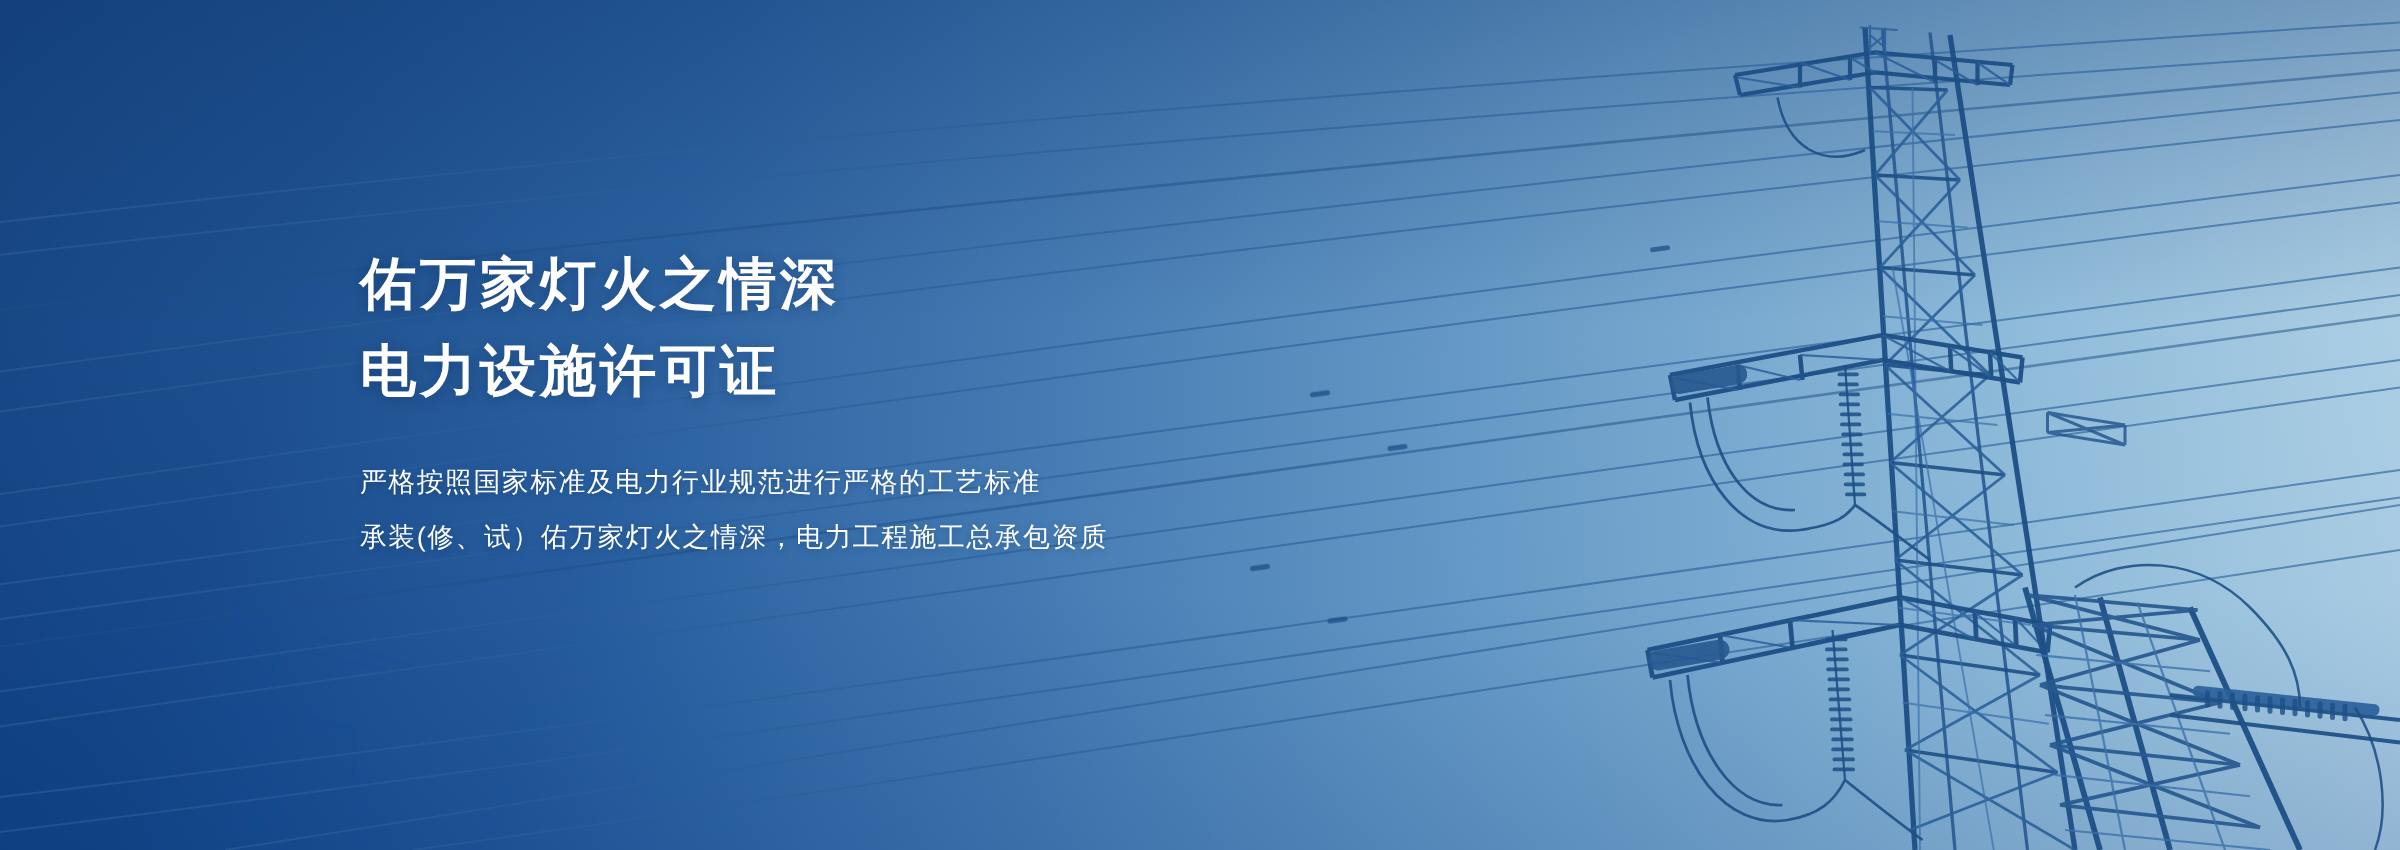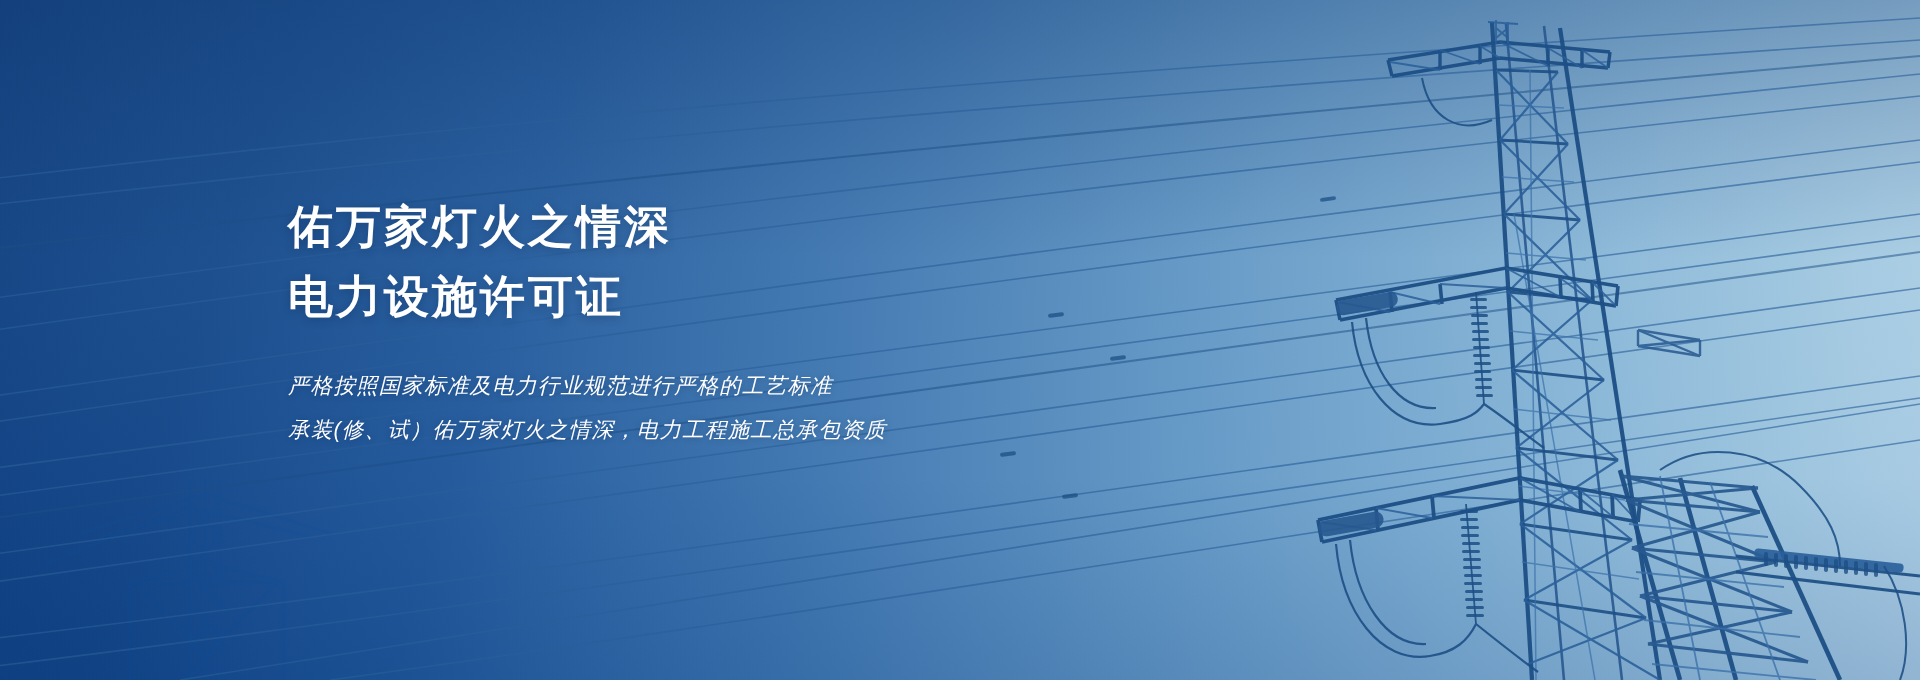--- a/index.html
+++ b/index.html
@@ -52,21 +52,20 @@
     letter-spacing:3px;
     text-shadow:0 2px 10px rgba(5,30,70,.30);
     white-space:nowrap;
   }
   .sub-wrap{margin-top:32px;}
   .subline{
     font-size:21.5px;line-height:44px;font-weight:normal;
     letter-spacing:1.2px;color:#ffffff;
     text-shadow:0 1px 6px rgba(5,30,70,.28);
     white-space:nowrap;
-    font-style:italic;
   }
 </style>
 </head>
 <body>
 
 <div id="banner">
 
   <div class="sky"></div>
   <div class="sky2"></div>
   <div class="sky3"></div>

